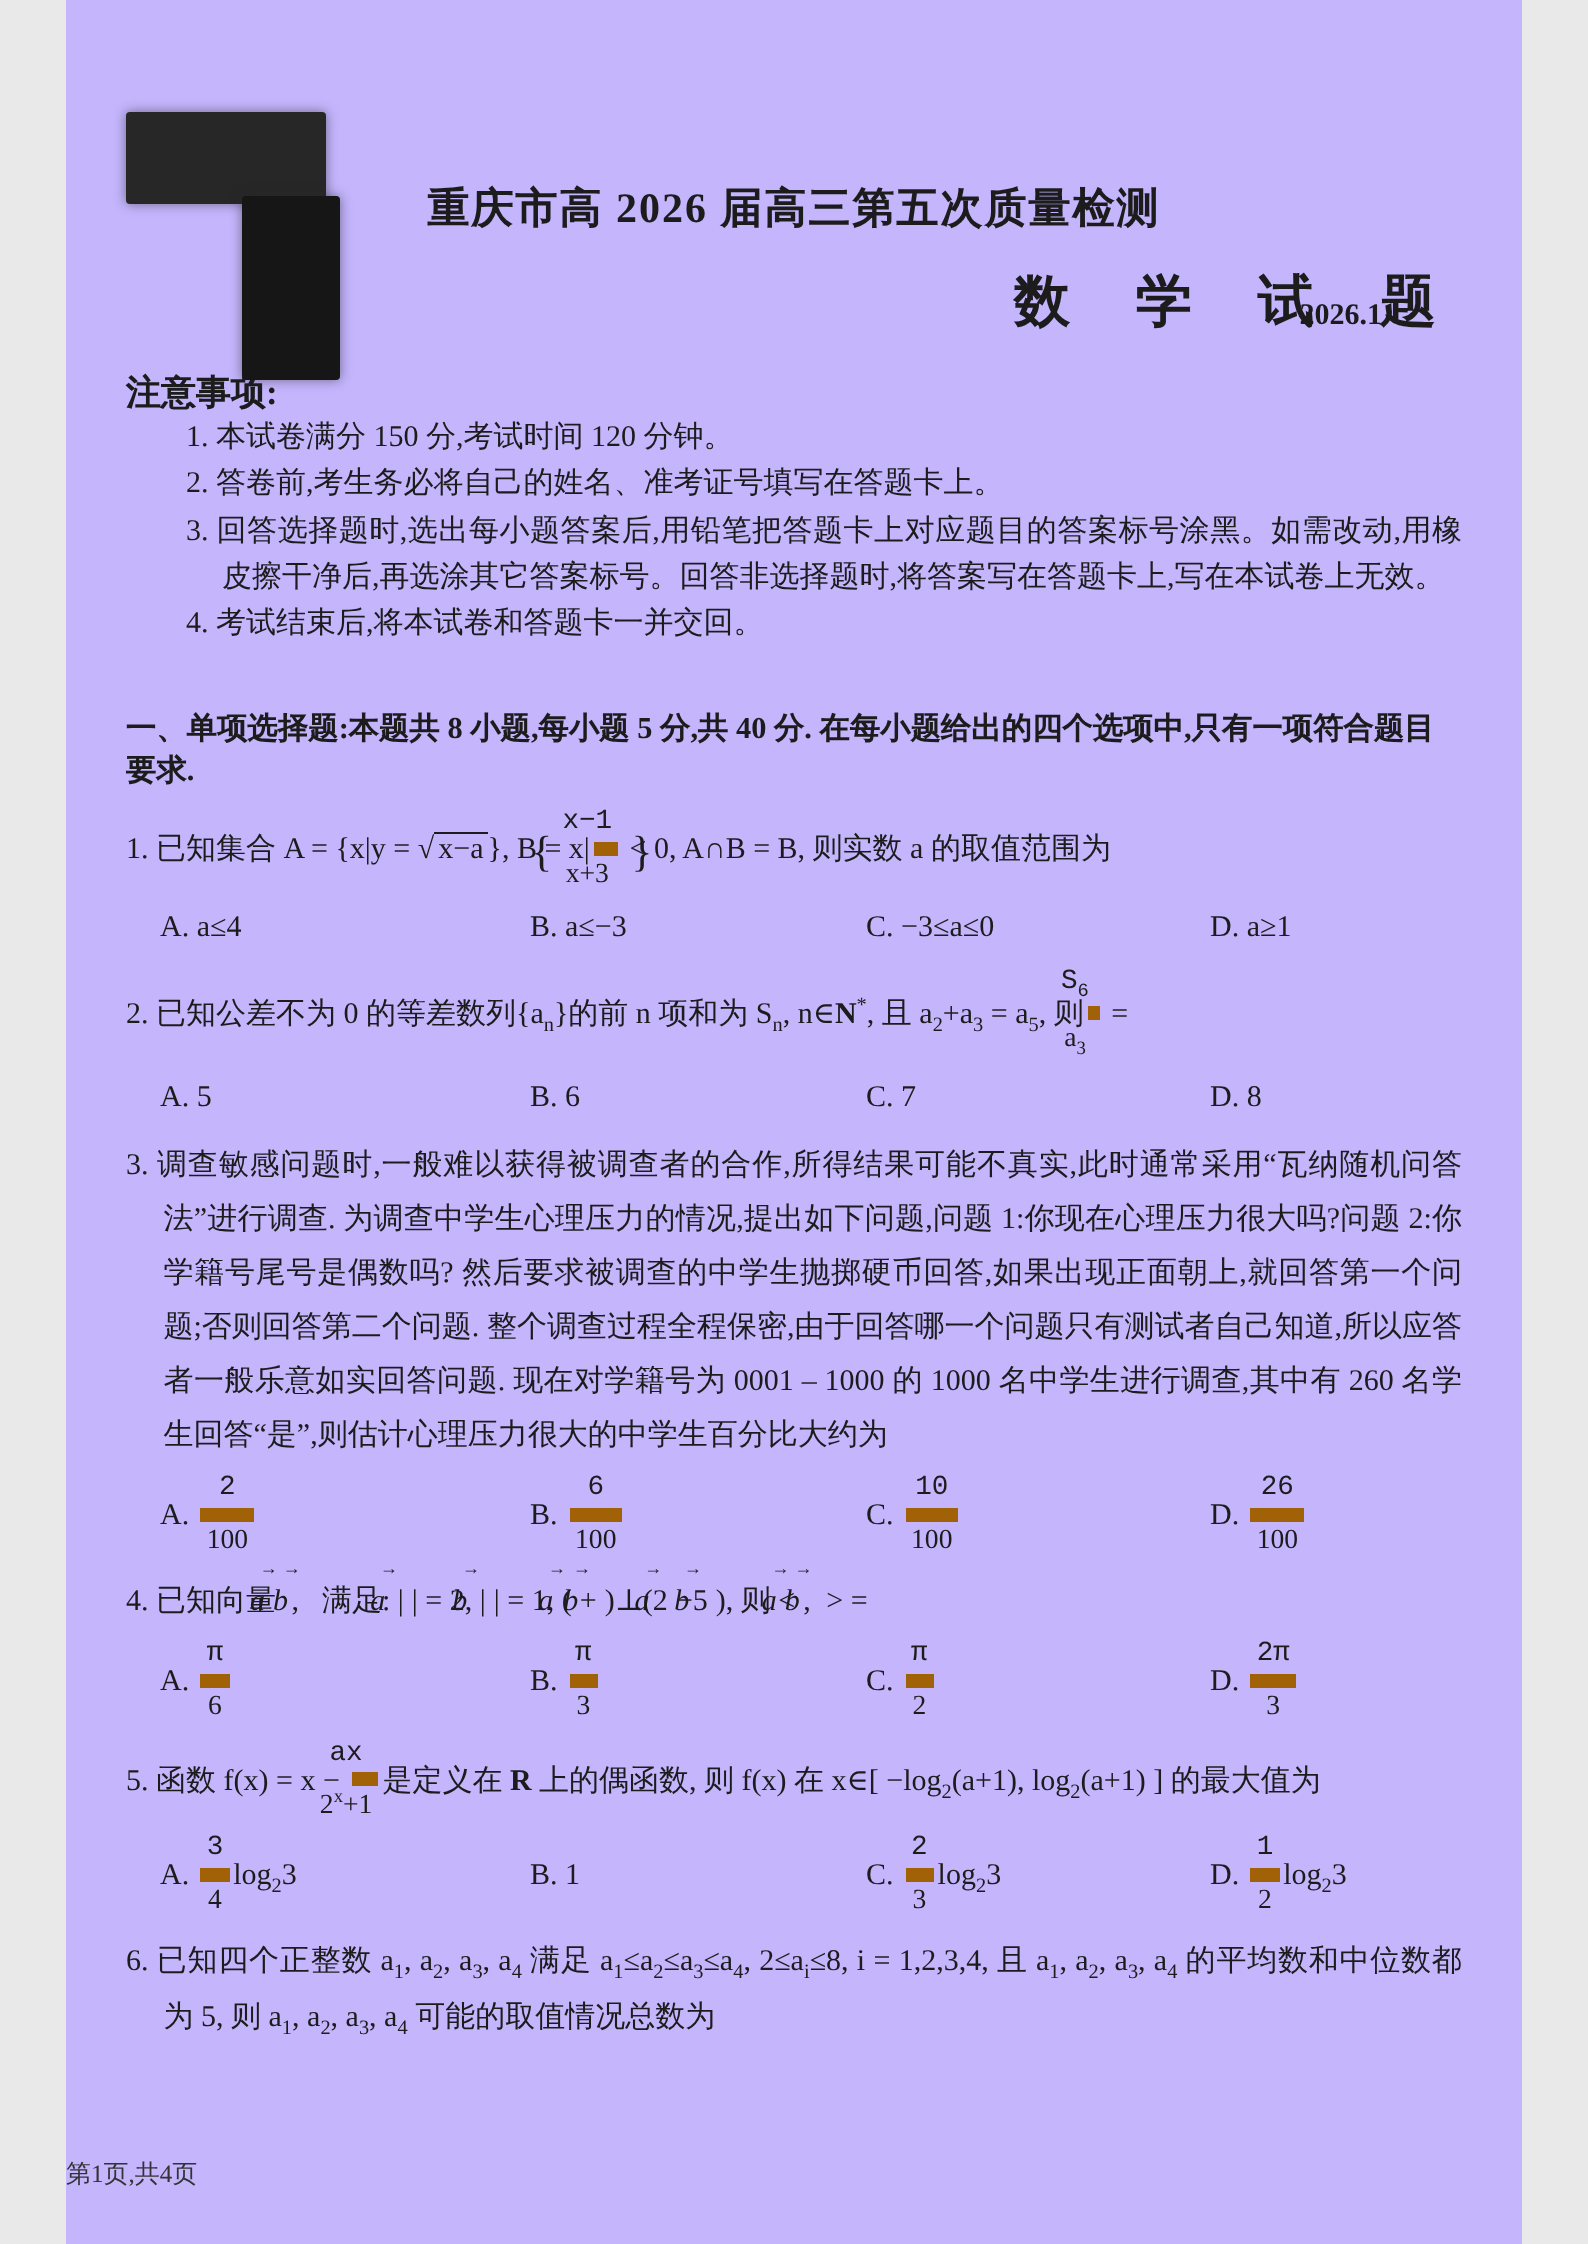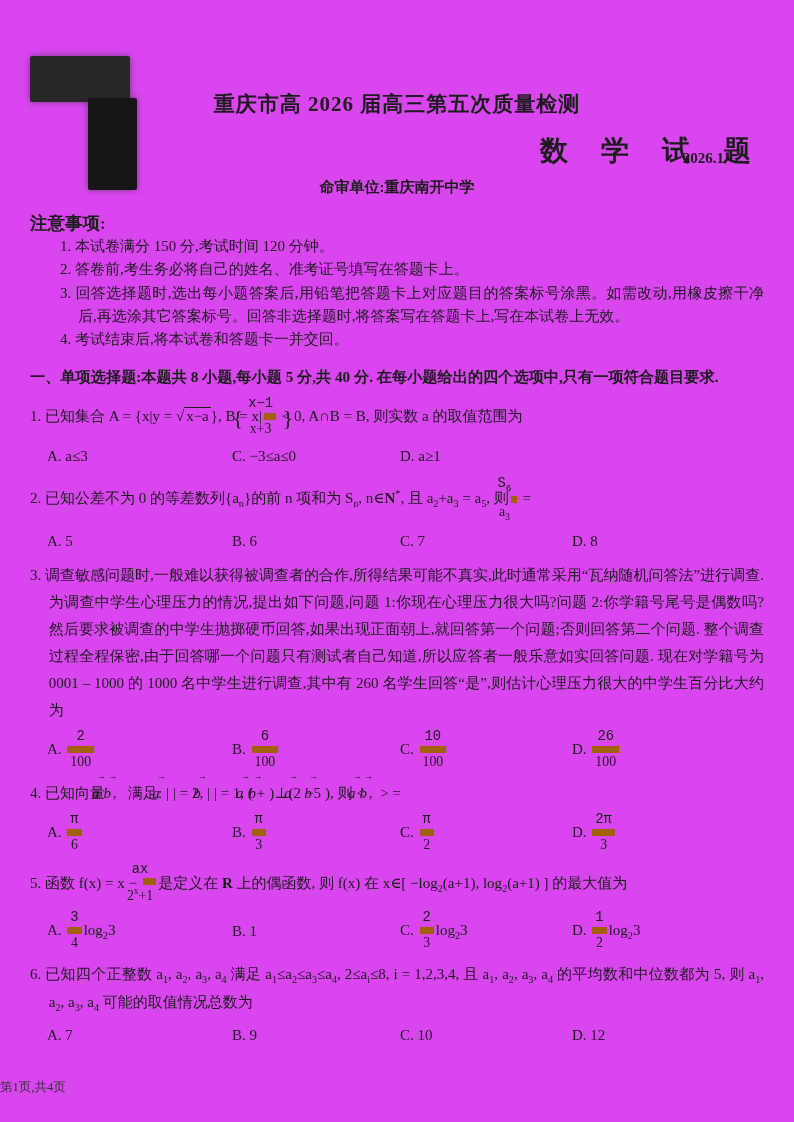--- a/index.html
+++ b/index.html
@@ -1,40 +1,40 @@
 <!DOCTYPE html>
 <html><head>
 <meta charset="utf-8">
 <style>
   * { box-sizing: border-box; margin: 0; padding: 0; }
   html, body { background: #e9e9e9; }
   body { font-family: "Liberation Serif", "DejaVu Serif", serif; color: #1c1c1c; font-size: 15px; }
   .page {
     position: relative;
-    width: 794px; height: 1122px;
+    width: 728px; height: 1122px;
     margin: 0 auto;
-    background: #d946ef;
+    background: #c4b5fd;
     padding: 90px 30px 0 30px;
     overflow: hidden;
   }
   
   .artifact { position: absolute; border-radius: 2px; }
   .a1 { left: 30px; top: 56px; width: 100px; height: 46px; background: #272727; box-shadow: 0 0 6px rgba(40,40,40,.55); }
   .a2 { left: 88px; top: 98px; width: 49px; height: 92px; background: #161616; box-shadow: 0 0 6px rgba(40,40,40,.55); }
 
   .title { text-align: center; font-size: 21px; font-weight: bold; letter-spacing: 1px; }
   .subject-row { position: relative; text-align: right; margin-top: 14px; }
   .subject { display: inline-block; font-size: 28px; font-weight: bold; letter-spacing: 13px; }
   .date { position: absolute; right: 40px; bottom: 3px; font-size: 15px; font-weight: bold; letter-spacing: 0; }
   .issuer { text-align: center; font-weight: bold; margin-top: 8px; font-size: 15px; }
 
   .notice-heading { font-size: 17.5px; font-weight: bold; margin-top: 14px; }
   .notice-item { margin-left: 30px; padding-left: 1.2em; text-indent: -1.2em; line-height: 1.55; text-align: justify; }
 
-  .section-heading { font-weight: bold; margin-top: 16px; font-size: 15.2px; }
+  .section-heading { font-weight: bold; margin-top: 30px; font-size: 15.2px; }
 
   .question { margin-top: 9px; }
   .stem { line-height: 1.8; text-align: justify; padding-left: 1.25em; text-indent: -1.25em; }
   .options {
     display: grid;
     grid-template-columns: 185px 168px 172px 1fr;
     padding-left: 17px;
     margin-top: 6px; margin-bottom: 2px;
     align-items: center;
   }
@@ -60,40 +60,40 @@
 
   <div class="artifact a1"></div>
   <div class="artifact a2"></div>
 
   <header>
     <div class="title">重庆市高 2026 届高三第五次质量检测</div>
     <div class="subject-row">
       <span class="subject">数 学 试 题</span>
       <span class="date">2026.1</span>
     </div>
-    <div class="issuer">命审单位:重庆南开中学</div>
   </header>
 
   <section>
     <div class="notice-heading">注意事项:</div>
     <div class="notice-item">1. 本试卷满分 150 分,考试时间 120 分钟。</div>
     <div class="notice-item">2. 答卷前,考生务必将自己的姓名、准考证号填写在答题卡上。</div>
     <div class="notice-item">3. 回答选择题时,选出每小题答案后,用铅笔把答题卡上对应题目的答案标号涂黑。如需改动,用橡皮擦干净后,再选涂其它答案标号。回答非选择题时,将答案写在答题卡上,写在本试卷上无效。</div>
     <div class="notice-item">4. 考试结束后,将本试卷和答题卡一并交回。</div>
   </section>
 
   <div class="section-heading">一、单项选择题:本题共 8 小题,每小题 5 分,共 40 分. 在每小题给出的四个选项中,只有一项符合题目要求.</div>
 
   <section class="question">
     <div class="stem">1. 已知集合 A = {x|y = <span class="sqrt">√<span class="rad">x−a</span></span>}, B = <span class="bb">{</span>x|<span class="frac">
           <span class="num">x−1</span>
           <span class="den">x+3</span>
         </span> &lt; 0<span class="bb">}</span>, A∩B = B, 则实数 a 的取值范围为</div>
     <div class="options">
-      <span class="opt">A. a≤3</span>
+      <span class="opt">A. a≤4</span>
+      <span class="opt">B. a≤−3</span>
       <span class="opt">C. −3≤a≤0</span>
       <span class="opt">D. a≥1</span>
     </div>
   </section>
 
   <section class="question">
     <div class="stem">2. 已知公差不为 0 的等差数列{a<sub>n</sub>}的前 n 项和为 S<sub>n</sub>, n∈<b>N</b><sup>*</sup>, 且 a<sub>2</sub>+a<sub>3</sub> = a<sub>5</sub>, 则<span class="frac">
           <span class="num">S<sub>6</sub></span>
           <span class="den">a<sub>3</sub></span>
         </span> =</div>
@@ -166,23 +166,17 @@
           </span>log<sub>2</sub>3</span>
       <span class="opt">D. <span class="frac">
             <span class="num">1</span>
             <span class="den">2</span>
           </span>log<sub>2</sub>3</span>
     </div>
   </section>
 
   <section class="question">
     <div class="stem">6. 已知四个正整数 a<sub>1</sub>, a<sub>2</sub>, a<sub>3</sub>, a<sub>4</sub> 满足 a<sub>1</sub>≤a<sub>2</sub>≤a<sub>3</sub>≤a<sub>4</sub>, 2≤a<sub>i</sub>≤8, i = 1,2,3,4, 且 a<sub>1</sub>, a<sub>2</sub>, a<sub>3</sub>, a<sub>4</sub> 的平均数和中位数都为 5, 则 a<sub>1</sub>, a<sub>2</sub>, a<sub>3</sub>, a<sub>4</sub> 可能的取值情况总数为</div>
-    <div class="options">
-      <span class="opt">A. 7</span>
-      <span class="opt">B. 9</span>
-      <span class="opt">C. 10</span>
-      <span class="opt">D. 12</span>
-    </div>
   </section>
 
   <div class="footer">第1页,共4页</div>
 
 </div>
 
 </body></html>

